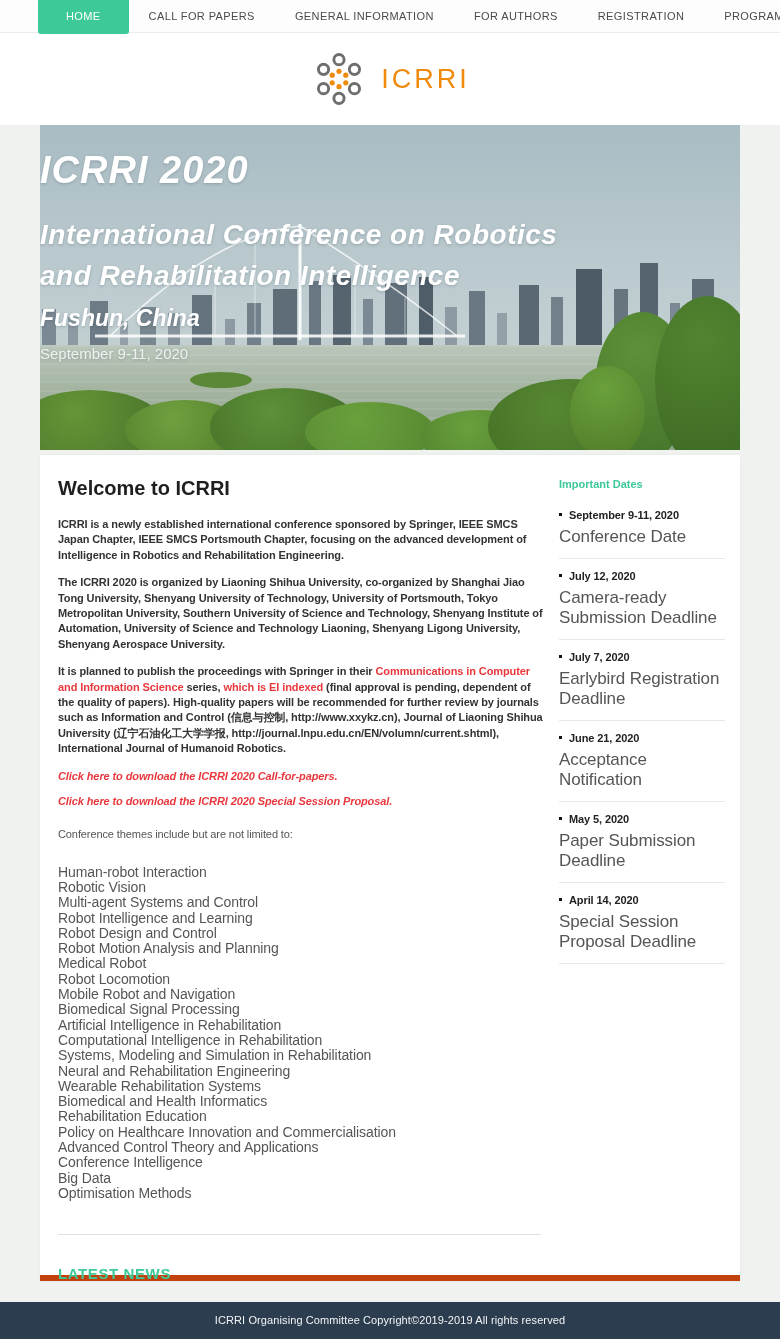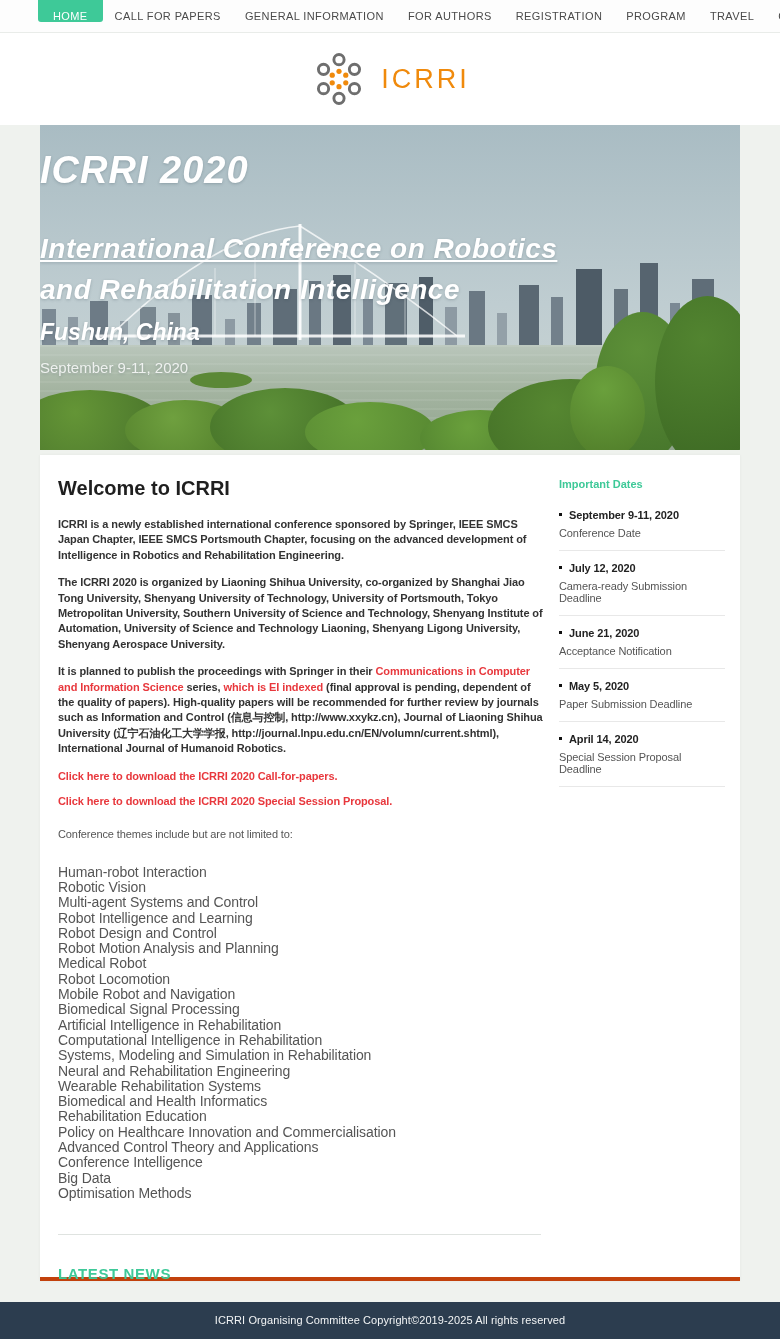--- a/index.html
+++ b/index.html
@@ -10,26 +10,26 @@
     -webkit-font-smoothing:antialiased;
     position:relative;overflow:hidden;
   }
   
   .nav{
     height:33px;background:#fdfdfd;border-bottom:1px solid #e9ece9;
     display:flex;align-items:stretch;padding-left:38px;box-sizing:border-box;
   }
   .nav-item{
     font-size:11px;color:#4a4a4a;letter-spacing:.4px;
-    line-height:33px;padding:0 12px;text-transform:uppercase;cursor:pointer;
+    line-height:33px;padding:0 20px;text-transform:uppercase;cursor:pointer;
     white-space:nowrap;
   }
   .nav-item.active{
     background:#3ec998;color:#fff;border-radius:0 0 3px 3px;
-    padding:0 15px;height:22px;
+    padding:0 28px;height:34px;
   }
   
   .brand{
     height:92px;background:#ffffff;
     display:flex;align-items:center;justify-content:center;
   }
   .brand-text{
     font-size:27px;color:#f08a0c;letter-spacing:3px;margin-left:13px;
     font-weight:400;
   }
@@ -53,42 +53,42 @@
     background:repeating-linear-gradient(180deg,rgba(255,255,255,.07) 0 2px,transparent 2px 9px);
   }
   .blob{position:absolute;border-radius:50%;}
   .bridge{position:absolute;left:55px;bottom:95px;}
   .hero-caption{
     position:absolute;left:0;right:0;top:0;text-align:left;color:#fff;
     text-shadow:0 1px 3px rgba(40,60,70,.25);
   }
   .hero-title{font-size:38px;font-weight:bold;font-style:italic;margin-top:24px;letter-spacing:1px;}
   .hero-sub{font-size:28px;font-weight:bold;font-style:italic;letter-spacing:.5px;}
-  .hero-sub.l1{margin-top:41px;text-decoration:underline;}
+  .hero-sub.l1{margin-top:27px;}
   .hero-sub.l2{margin-top:9px;}
   .hero-loc{font-size:23px;font-weight:bold;font-style:italic;margin-top:13px;}
   .hero-date{font-size:15px;margin-top:13px;color:rgba(255,255,255,.82);}
   
   .card{
     margin:5px 40px 0;background:#fff;box-sizing:border-box;
-    height:826px;border-bottom:4px solid #c2410c;
+    height:826px;border-bottom:6px solid #c2410c;
     padding:22px 15px 0 18px;display:flex;
     box-shadow:0 0 3px rgba(0,0,0,.05);
   }
   .main-col{width:487px;margin-right:14px;}
   .side-col{width:166px;}
   h1.welcome{font-size:20px;color:#1f1f1f;margin:0 0 17px;font-weight:bold;}
   .para{
     font-size:11px;font-weight:bold;color:#333;line-height:15.4px;
     margin:0 0 12px;letter-spacing:-.1px;
   }
   .red{color:#e8383d;}
   .red-link{
     font-size:11px;font-weight:bold;color:#e8383d;line-height:14px;
-    margin:0 0 11px;letter-spacing:-.1px;cursor:pointer;
+    margin:0 0 11px;letter-spacing:-.1px;cursor:pointer;font-style:italic;
   }
   .submit-line{
     font-size:11px;font-weight:bold;color:#333;line-height:14px;
     margin:0 0 11px;letter-spacing:-.1px;
   }
   .themes-intro{font-size:11px;color:#555;margin:20px 0 25px;letter-spacing:-.1px;}
   .theme{font-size:14px;color:#555;line-height:15.3px;letter-spacing:-.1px;}
   hr.sep{border:none;border-top:1px solid #dfe3e0;margin:33px 0 0;width:483px;}
   .news-heading{
     font-size:15px;color:#3ec998;font-weight:600;letter-spacing:.6px;
@@ -97,21 +97,21 @@
   .news-row{display:flex;margin-top:27px;}
   .news-item{font-size:11px;color:#555;width:203px;}
   
   .side-heading{font-size:11px;color:#3ec998;font-weight:600;margin:1px 0 19px;}
   .date-item{border-bottom:1px solid #e8e8e8;padding-bottom:11px;margin-bottom:11px;}
   .date-line{font-size:11px;font-weight:bold;color:#222;letter-spacing:-.1px;}
   .bullet{
     display:inline-block;width:3px;height:3px;background:#111;
     vertical-align:3px;margin-right:7px;
   }
-  .date-label{font-size:11px;color:#555;margin-top:6px;letter-spacing:-.1px;}
+  .date-label{font-size:17px;color:#555;margin-top:6px;letter-spacing:-.1px;}
   
   .footer{
     position:absolute;left:0;right:0;bottom:0;height:37px;background:#2c3d4f;
     color:#f2f4f5;font-size:11px;text-align:center;line-height:37px;
     letter-spacing:.1px;
   }
 </style>
 </head>
 <body>
 
@@ -269,29 +269,33 @@
 
     <div class="date-item">
       <div class="date-line"><span class="bullet"></span><span>September 9-11, 2020</span></div>
       <div class="date-label">Conference Date</div>
     </div>
     <div class="date-item">
       <div class="date-line"><span class="bullet"></span><span>July 12, 2020</span></div>
       <div class="date-label">Camera-ready Submission Deadline</div>
     </div>
     <div class="date-item">
+      <div class="date-line"><span class="bullet"></span><span>July 7, 2020</span></div>
+      <div class="date-label">Earlybird Registration Deadline</div>
+    </div>
+    <div class="date-item">
       <div class="date-line"><span class="bullet"></span><span>June 21, 2020</span></div>
       <div class="date-label">Acceptance Notification</div>
     </div>
     <div class="date-item">
       <div class="date-line"><span class="bullet"></span><span>May 5, 2020</span></div>
       <div class="date-label">Paper Submission Deadline</div>
     </div>
     <div class="date-item">
       <div class="date-line"><span class="bullet"></span><span>April 14, 2020</span></div>
       <div class="date-label">Special Session Proposal Deadline</div>
     </div>
   </div>
 </div>
 
 <div class="footer">
-  <span>ICRRI Organising Committee Copyright©2019-2025 All rights reserved</span>
+  <span>ICRRI Organising Committee Copyright©2019-2019 All rights reserved</span>
 </div>
 
 </body></html>

